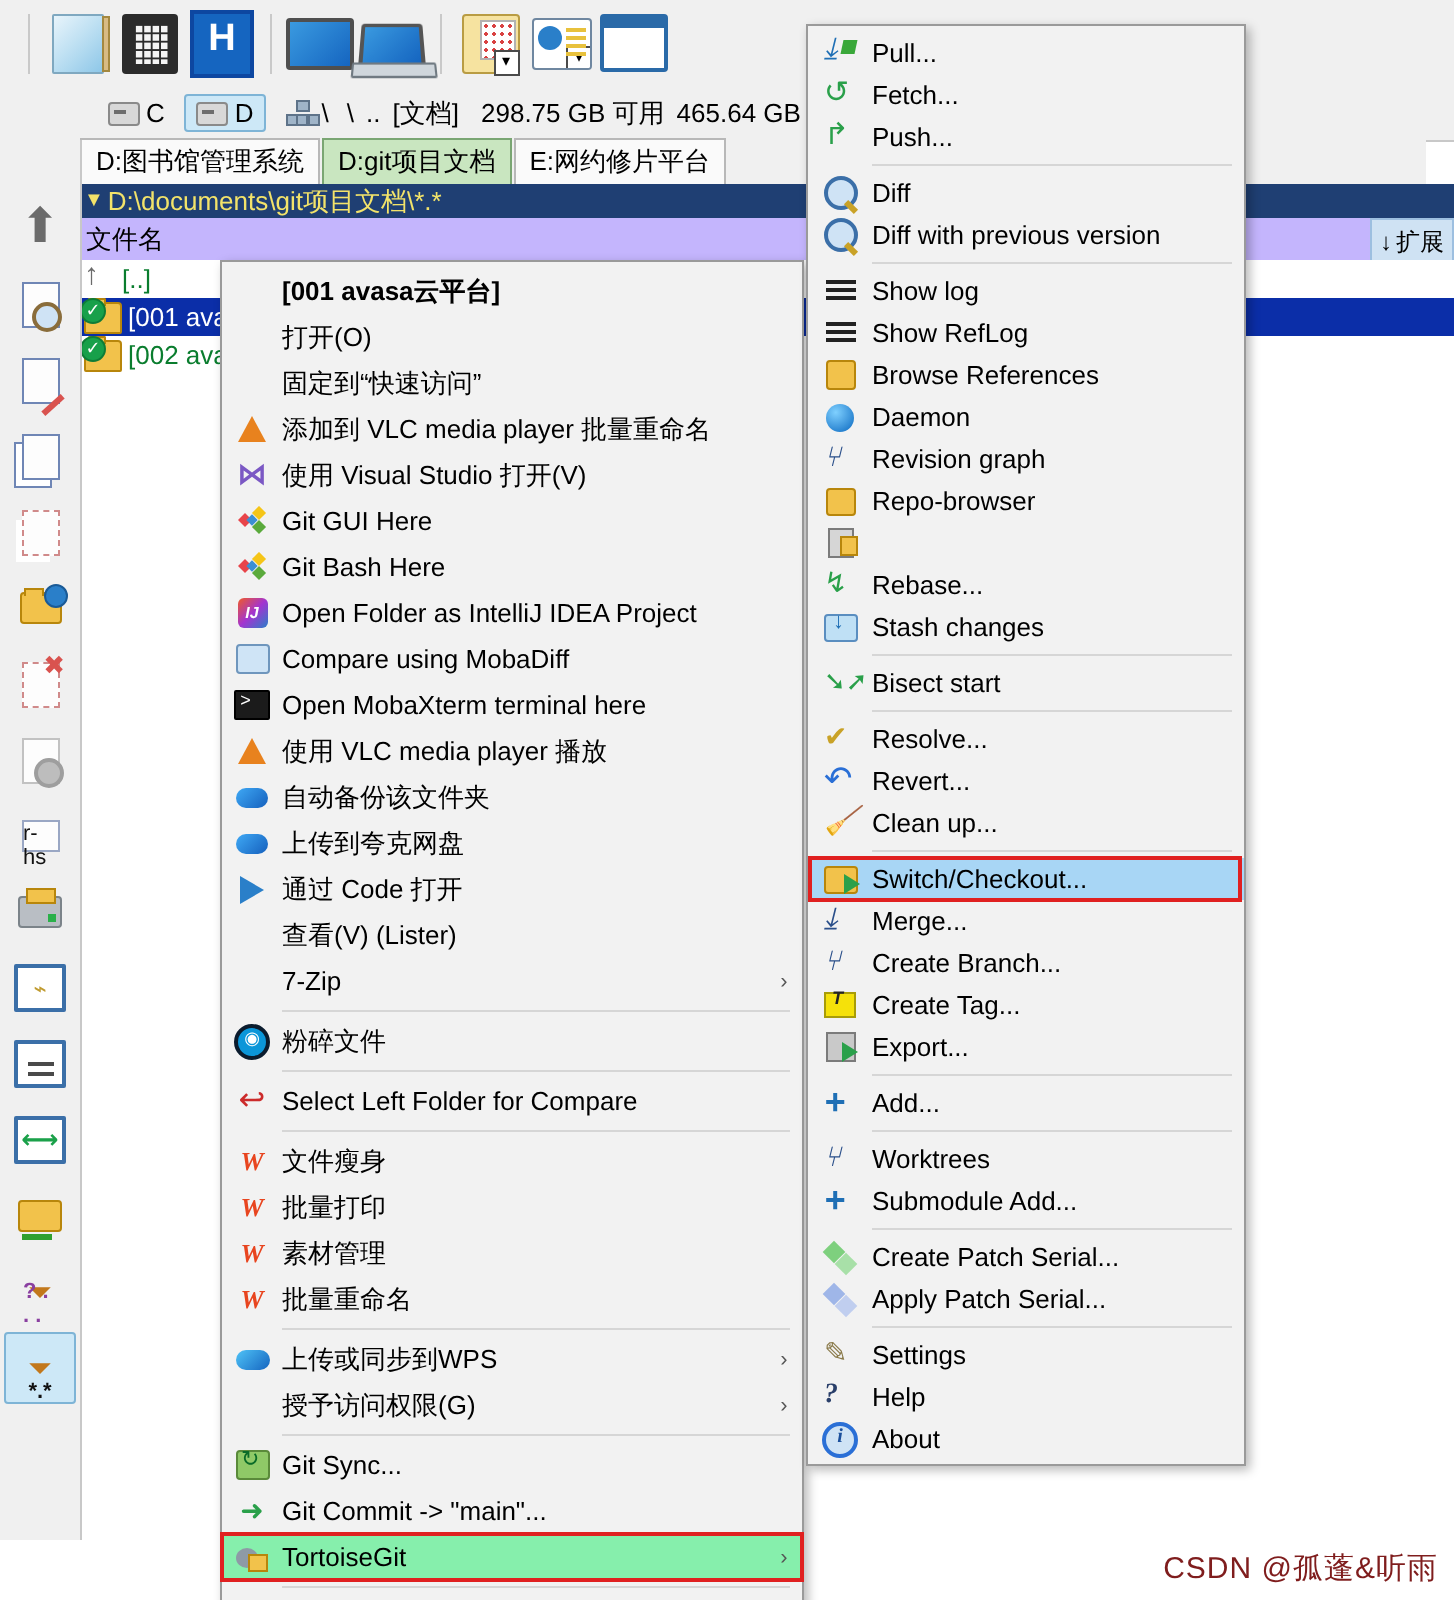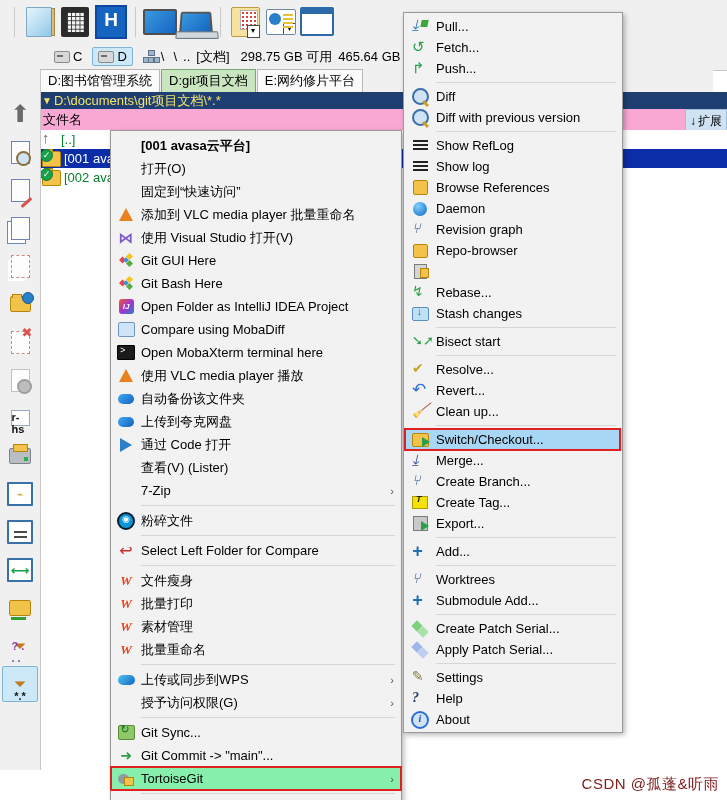--- a/index.html
+++ b/index.html
@@ -158,21 +158,21 @@
   .addrbar {
     position:absolute; left:40px; top:92px; width:687px; height:17px;
     background:#1f3f73; color:#f3e36a; font-size:13px;
     display:flex; align-items:center; padding-left:2px;
   }
   .addr-caret { color:#f3e36a; font-size:10px; margin-right:2px; }
 
   
   .hdrrow {
     position:absolute; left:40px; top:109px; width:687px; height:21px;
-    background:#f9a8d4; border-bottom:1px solid #bfbfbf;
+    background:#c4b5fd; border-bottom:1px solid #bfbfbf;
     font-size:13px; color:#000; display:flex; align-items:center;
   }
   .hdrrow .col1 { width:215px; padding-left:3px; }
   .ext-btn {
     position:absolute; right:0; top:0; height:20px;
     background:#cfe2f3; border:1px solid #9dbfe0; font-size:12px;
     padding:1px 4px; display:flex; align-items:center; gap:2px;
   }
 
   
@@ -243,21 +243,21 @@
     position:absolute; right:-4px; top:-5px; width:10px; height:10px; border-radius:50%;
     background:#2a7fc9; border:1px solid #1a5a96;
   }
   .sb-x {
     position:absolute; right:-4px; top:-4px; color:#d9534f; font-size:13px; font-weight:bold; line-height:10px;
   }
   .sb-gear {
     position:absolute; right:-3px; bottom:-3px; width:11px; height:11px; border-radius:50%;
     background:#bdbdbd; border:2px solid #9e9e9e;
   }
-  .sb-rhs { font-size:11px; font-weight:bold; color:#111; position:absolute; bottom:0; left:50%; transform:translateX(-50%); }
+  .sb-rhs { font-size:11px; font-weight:normal; color:#111; position:absolute; bottom:0; left:50%; transform:translateX(-50%); }
   .sb-printer {
     width:20px; height:14px; background:#b9bec4; border:1px solid #7b8389; border-radius:2px; position:relative;
   }
   .sb-printer:before {
     content:""; position:absolute; left:3px; top:-5px; width:13px; height:6px; background:#f2c24b; border:1px solid #b8860b;
   }
   .sb-printer:after {
     content:""; position:absolute; right:2px; bottom:2px; width:4px; height:4px; background:#2ab04a;
   }
   .sb-sq {
@@ -800,30 +800,30 @@
         </span>
       <span class="mi-lbl">Diff with previous version</span>
     </div>
 
     <div class="sep"></div>
 
     <div class="mi">
       <span class="mi-ico">
           <i class="ti ti-log"></i>
         </span>
+      <span class="mi-lbl">Show log</span>
+    </div>
+    <div class="mi">
+      <span class="mi-ico">
+          <i class="ti ti-log"></i>
+        </span>
       <span class="mi-lbl">Show RefLog</span>
     </div>
     <div class="mi">
       <span class="mi-ico">
-          <i class="ti ti-log"></i>
-        </span>
-      <span class="mi-lbl">Show log</span>
-    </div>
-    <div class="mi">
-      <span class="mi-ico">
           <i class="ti ti-ref"></i>
         </span>
       <span class="mi-lbl">Browse References</span>
     </div>
     <div class="mi">
       <span class="mi-ico">
           <i class="ti ti-daemon"></i>
         </span>
       <span class="mi-lbl">Daemon</span>
     </div>

